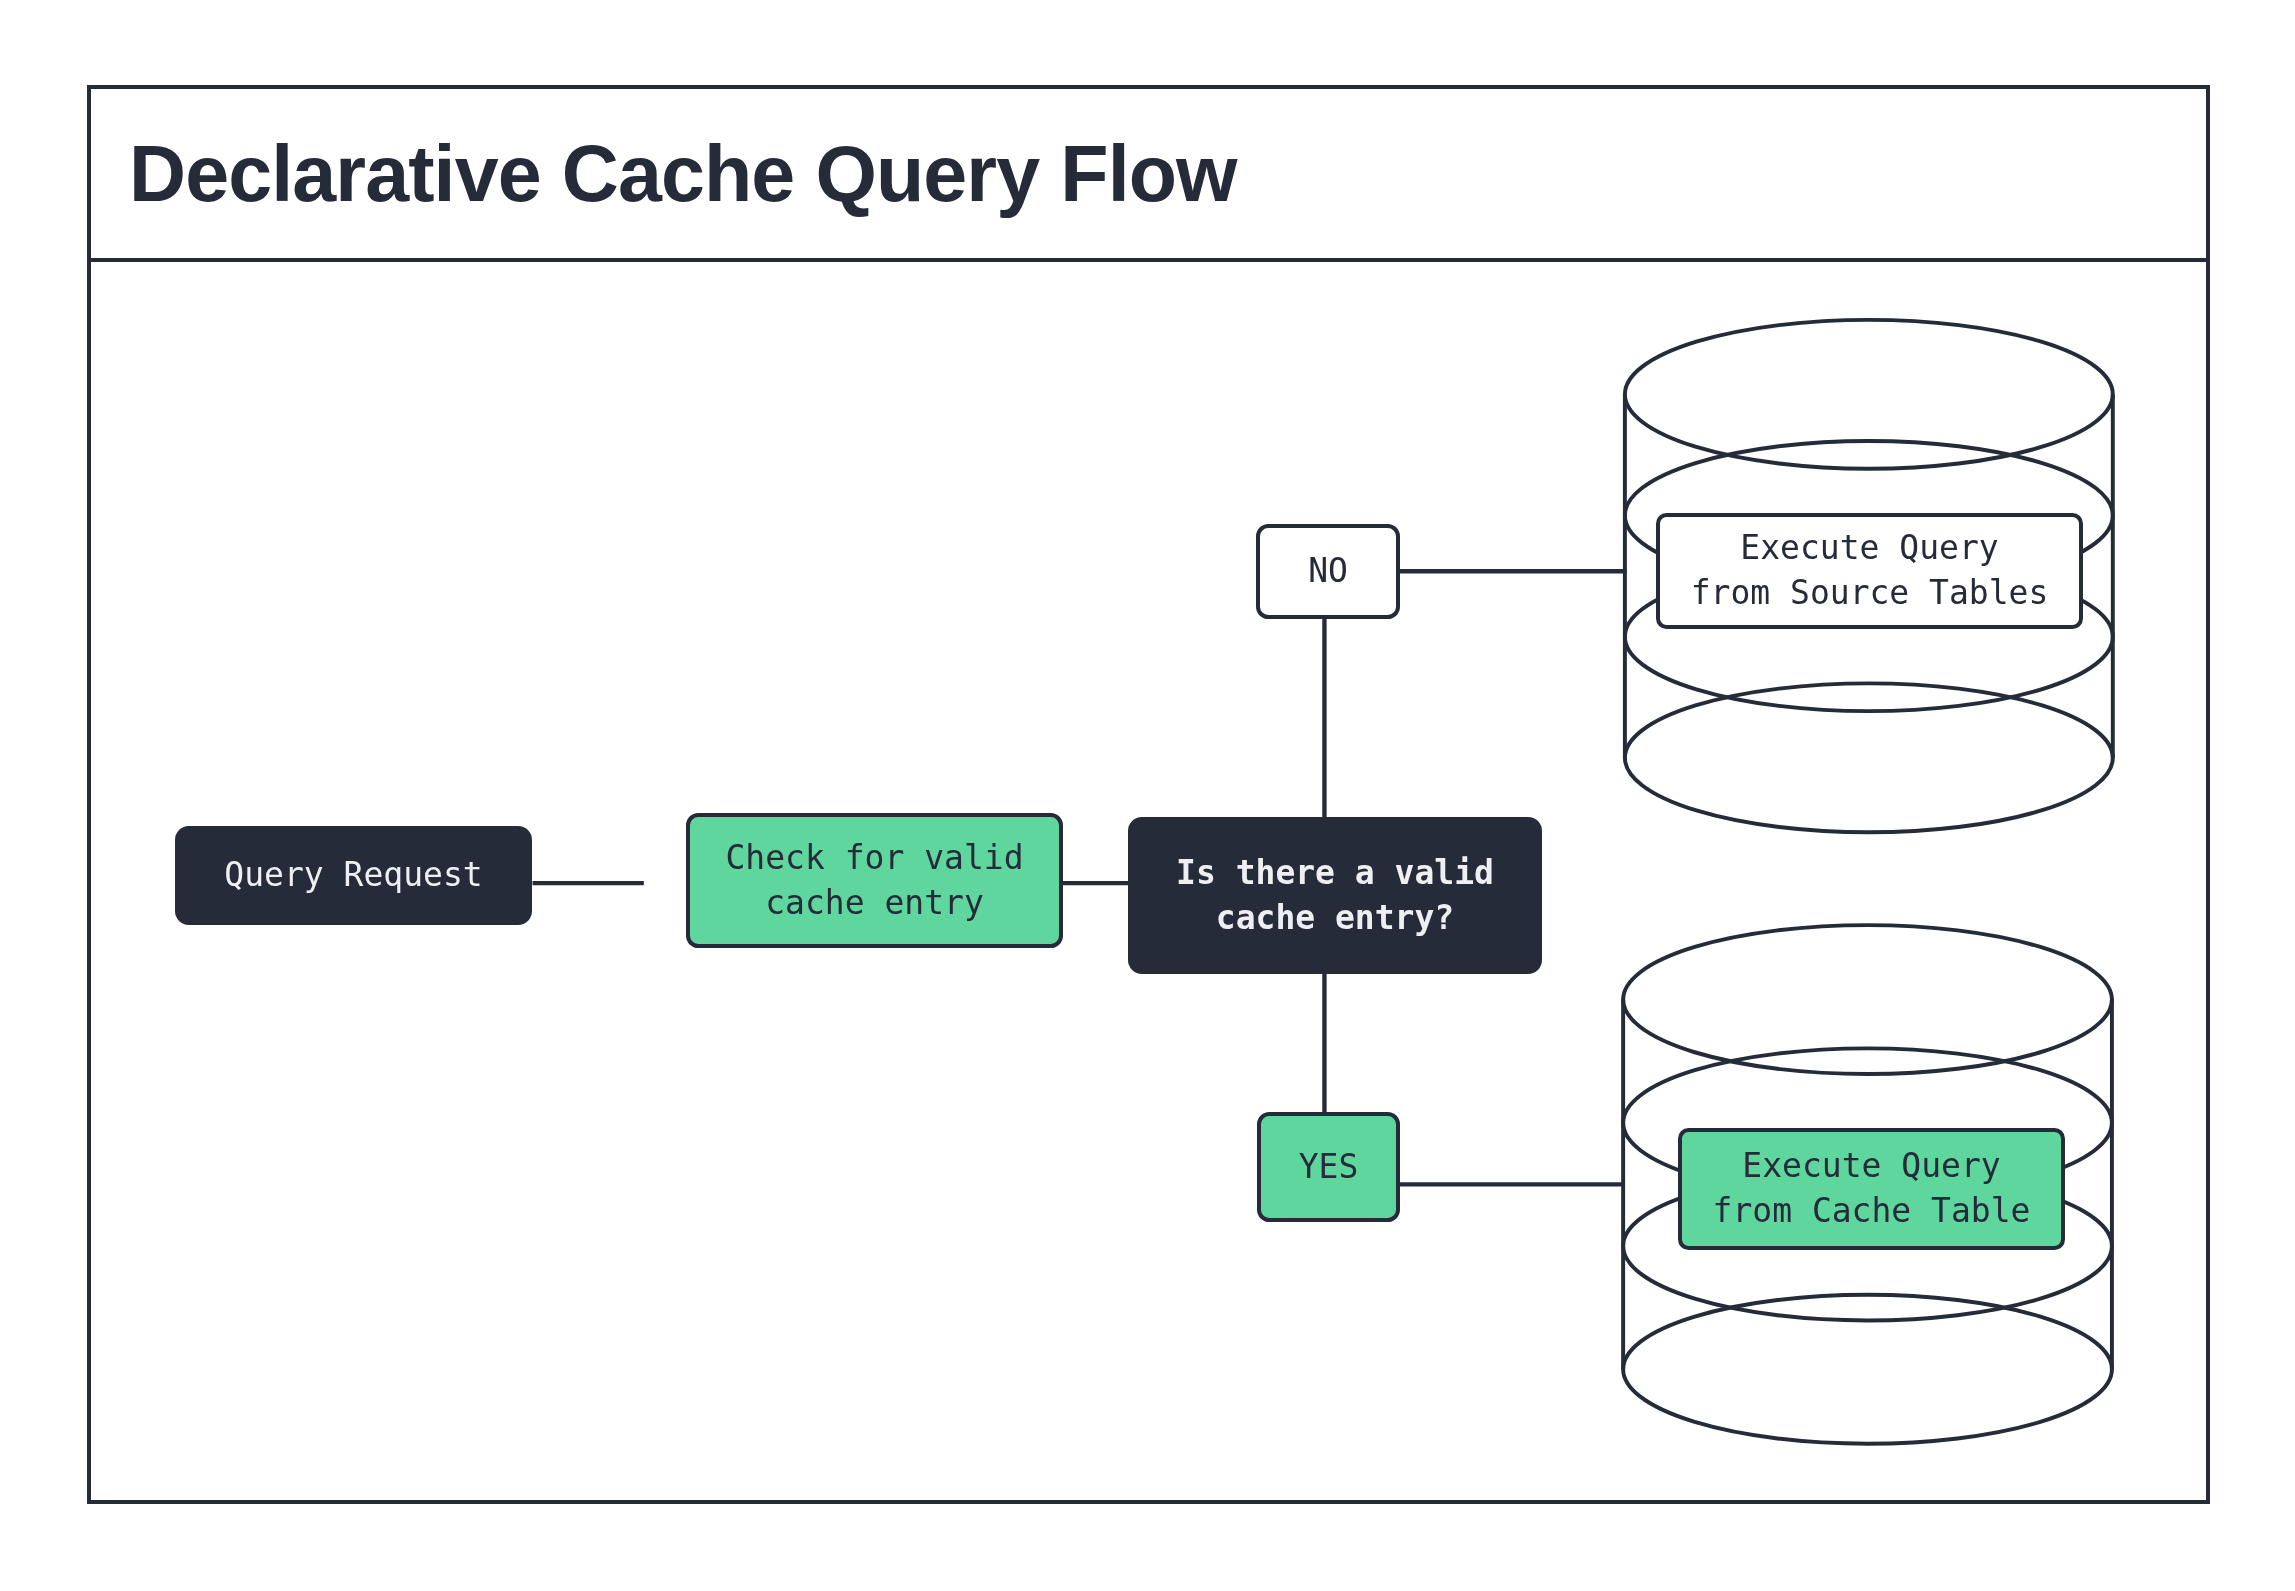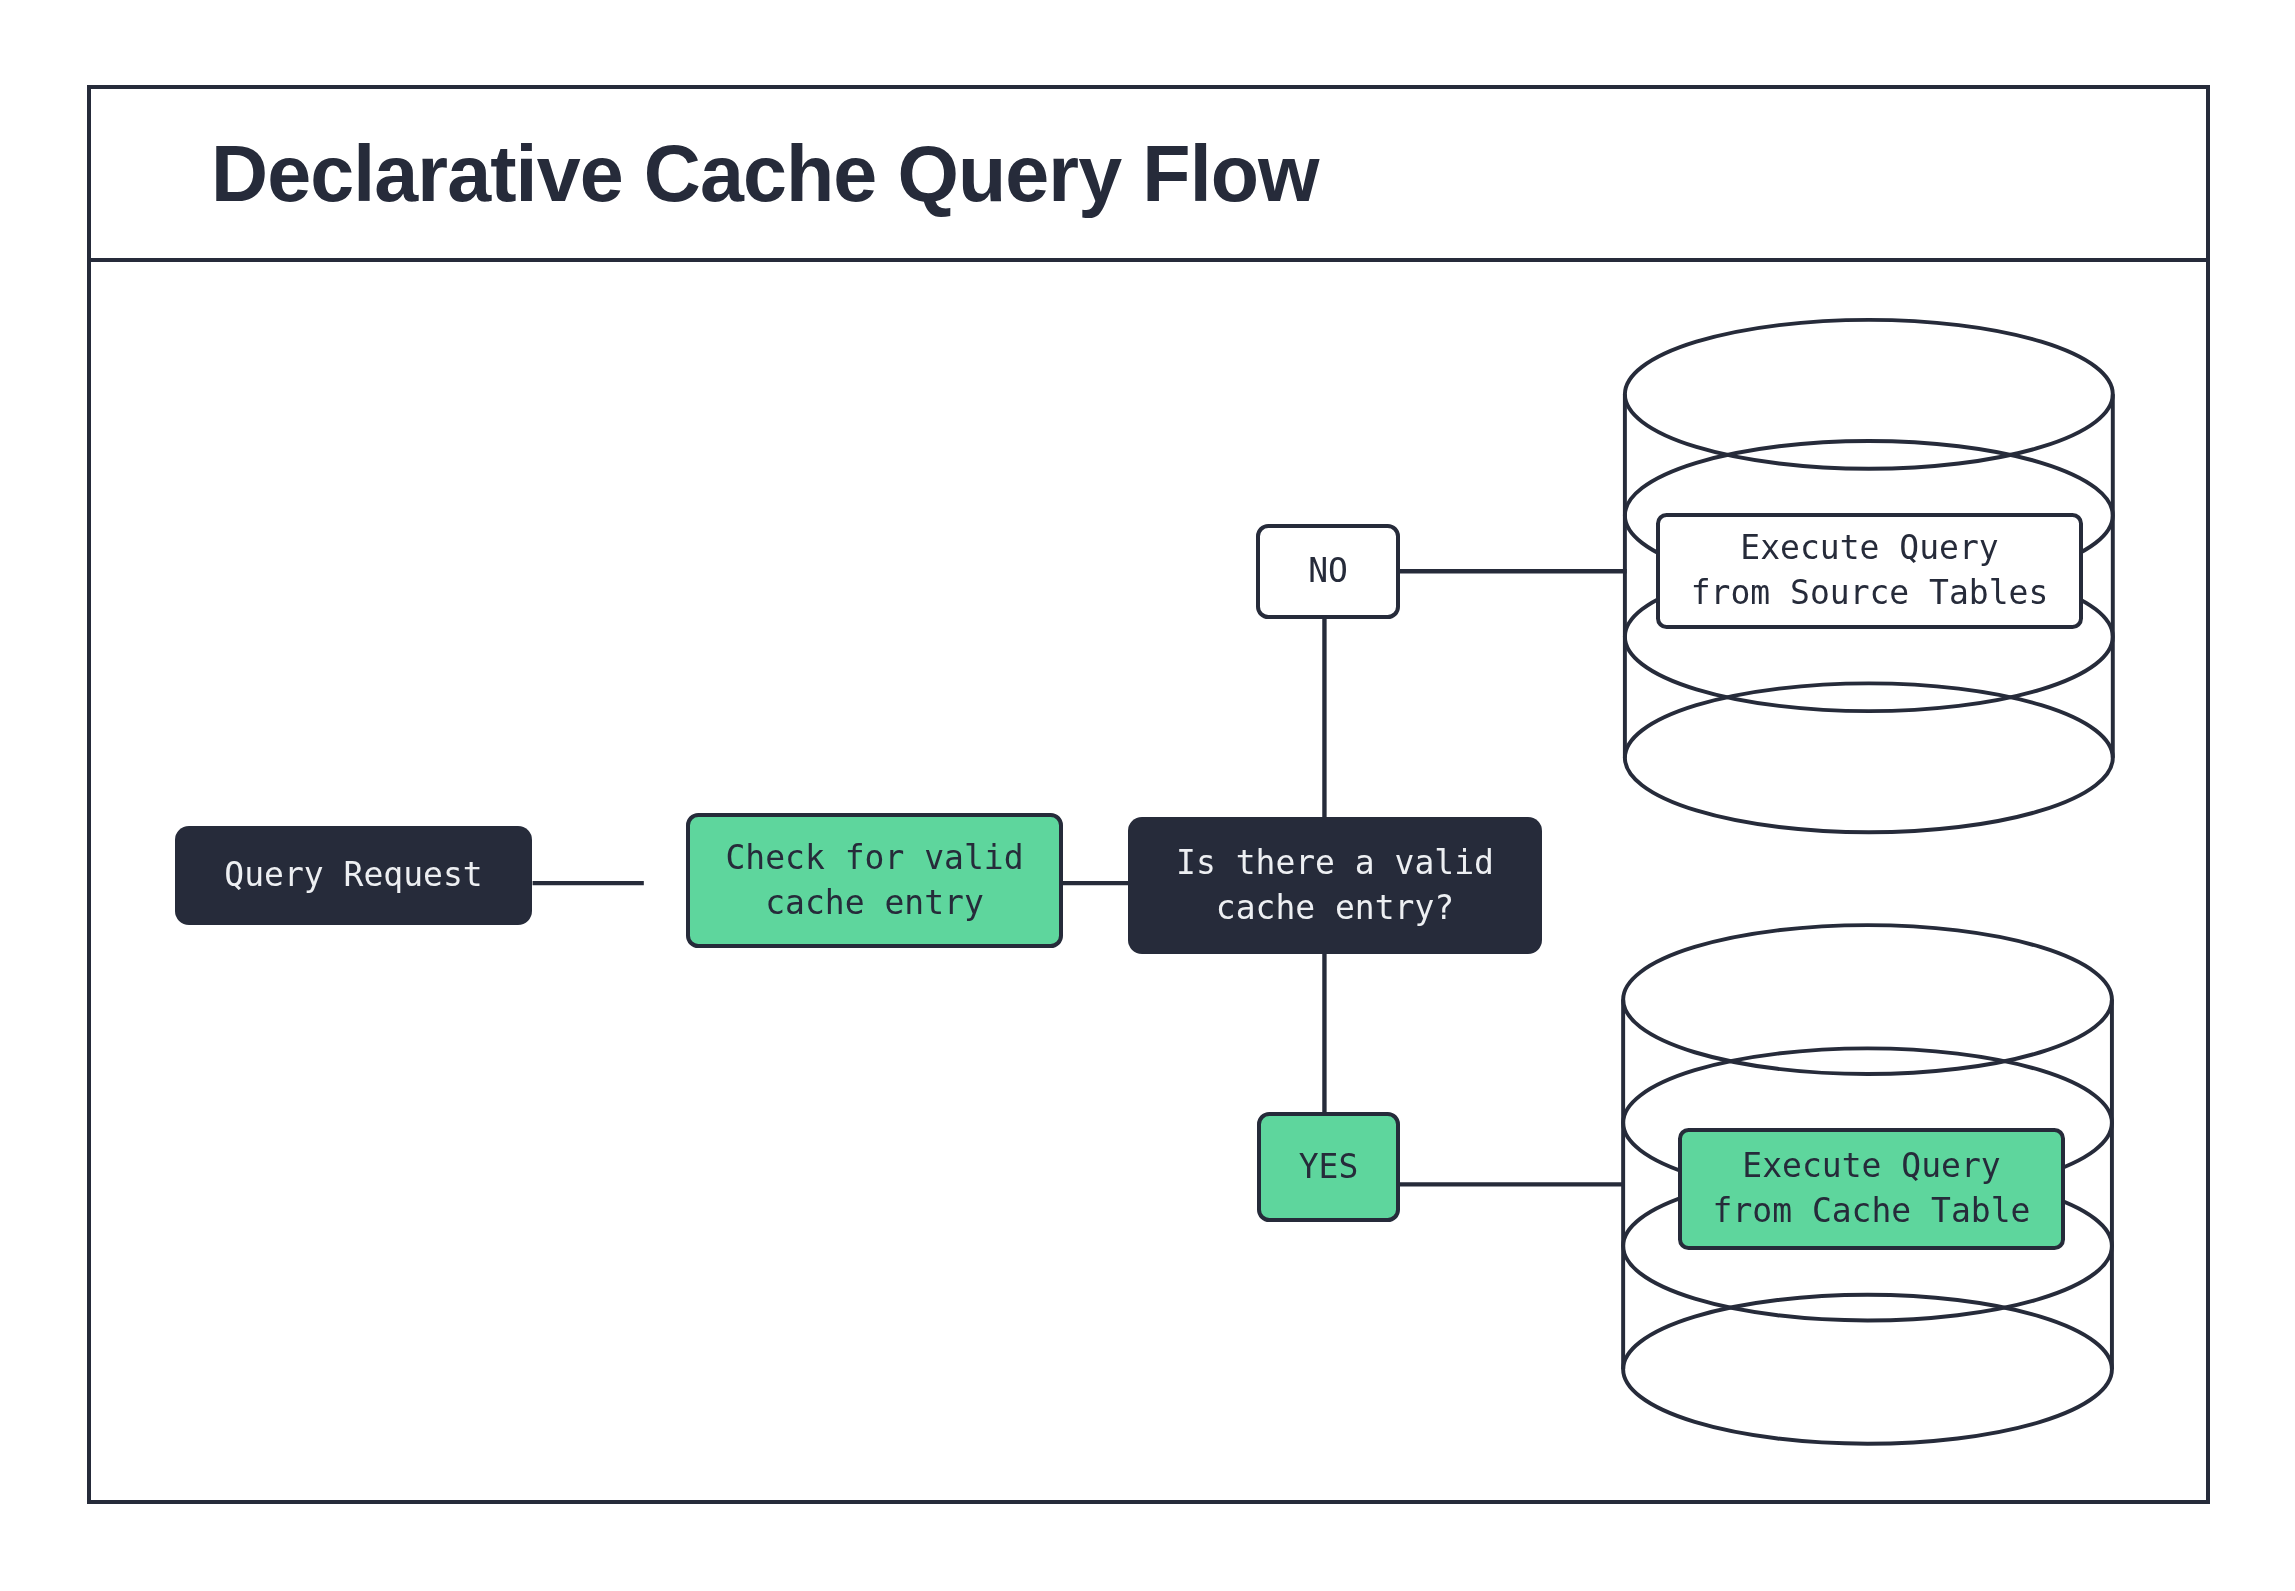--- a/index.html
+++ b/index.html
@@ -9,38 +9,38 @@
     --light_text:#edeff2;
   }
   html,body{margin:0;padding:0;background:var(--paper);}
   body{position:relative;width:2295px;height:1591px;overflow:hidden;
        font-family:"DejaVu Sans Mono",monospace;}
 
   .frame{position:absolute;left:87px;top:85px;width:2123px;height:1419px;
          border:4.4px solid var(--ink);box-sizing:border-box;z-index:0;}
   .titlebar{position:absolute;left:0;top:0;width:100%;height:173px;
             border-bottom:4.4px solid var(--ink);box-sizing:border-box;
-            display:flex;align-items:center;padding-left:120px;}
+            display:flex;align-items:center;padding-left:38px;}
   .title{font-family:"Liberation Sans",sans-serif;font-weight:700;font-size:79px;
          color:var(--ink);margin:0;letter-spacing:-0.9px;}
 
   svg.wires{position:absolute;left:0;top:0;z-index:1;}
   .edge{stroke:var(--ink);stroke-width:5;fill:none;}
   .cyl{stroke:var(--ink);stroke-width:4.5;fill:none;}
 
   .node{position:absolute;z-index:2;display:flex;align-items:center;justify-content:center;
         text-align:center;white-space:pre-line;box-sizing:border-box;
         font-size:33px;line-height:1.35;color:var(--ink);}
   .dark{background:var(--ink);color:var(--light_text);border-radius:14px;justify-content:center;}
   .green{background:var(--green);border:4.4px solid var(--ink);border-radius:12.3px;}
   .white{background:var(--paper);border:4.4px solid var(--ink);border-radius:12.3px;}
 
   .n-query   {left:175px; top:826px; width:357px;height:99px;}
   .n-check   {left:642px; top:813px; width:377px;height:135px;margin-left:44px;}
-  .n-decision{left:1128px;top:817px; width:414px;height:137px;}
+  .n-decision{left:1128px;top:817px; width:414px;height:157px;font-weight:bold;}
   .n-no      {left:1256px;top:524px; width:144px;height:95px;}
   .n-yes     {left:1257px;top:1112px;width:143px;height:110px;}
   .n-srclbl  {left:1656px;top:513px; width:427px;height:116px;font-size:33px;border-radius:10.5px;}
   .n-cachelbl{left:1678px;top:1128px;width:387px;height:122px;font-size:33px;border-radius:10.5px;}
 </style>
 </head>
 <body>
 
 <div class="frame">
   <div class="titlebar">

